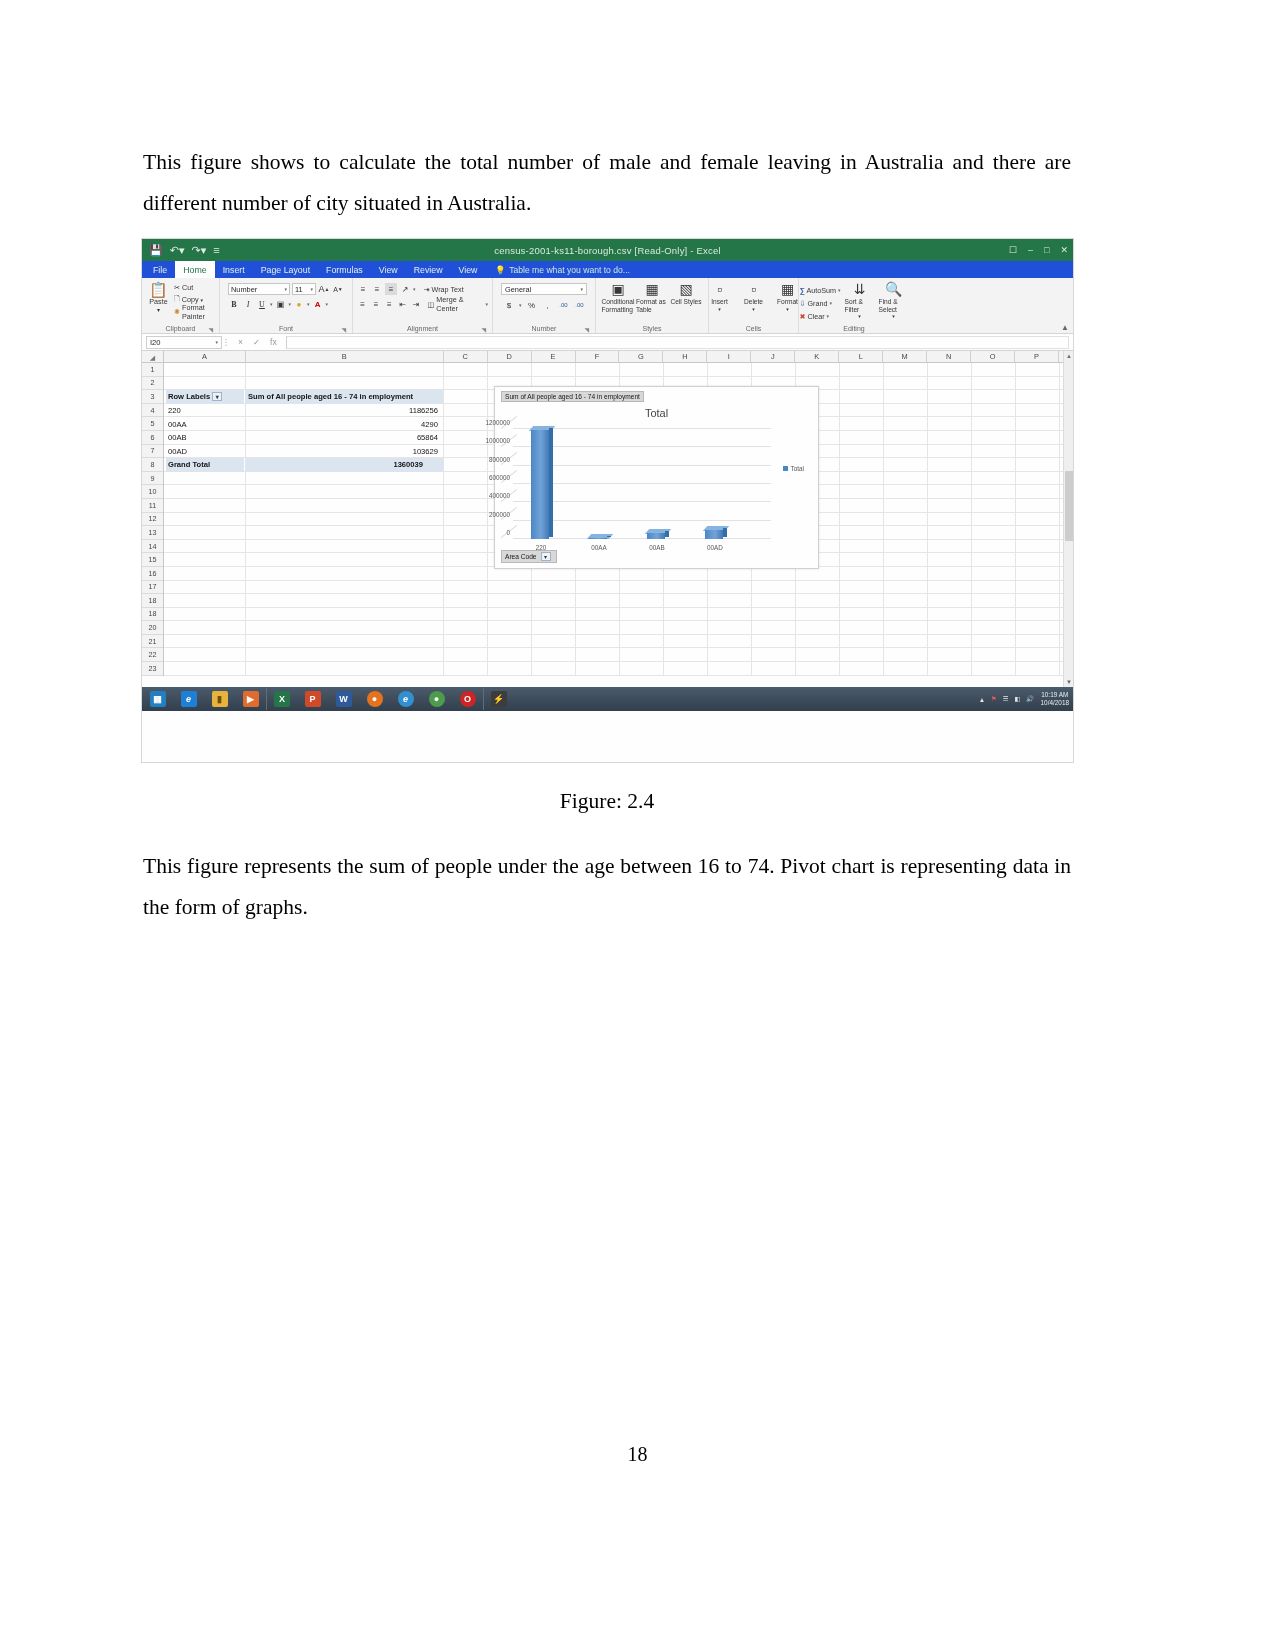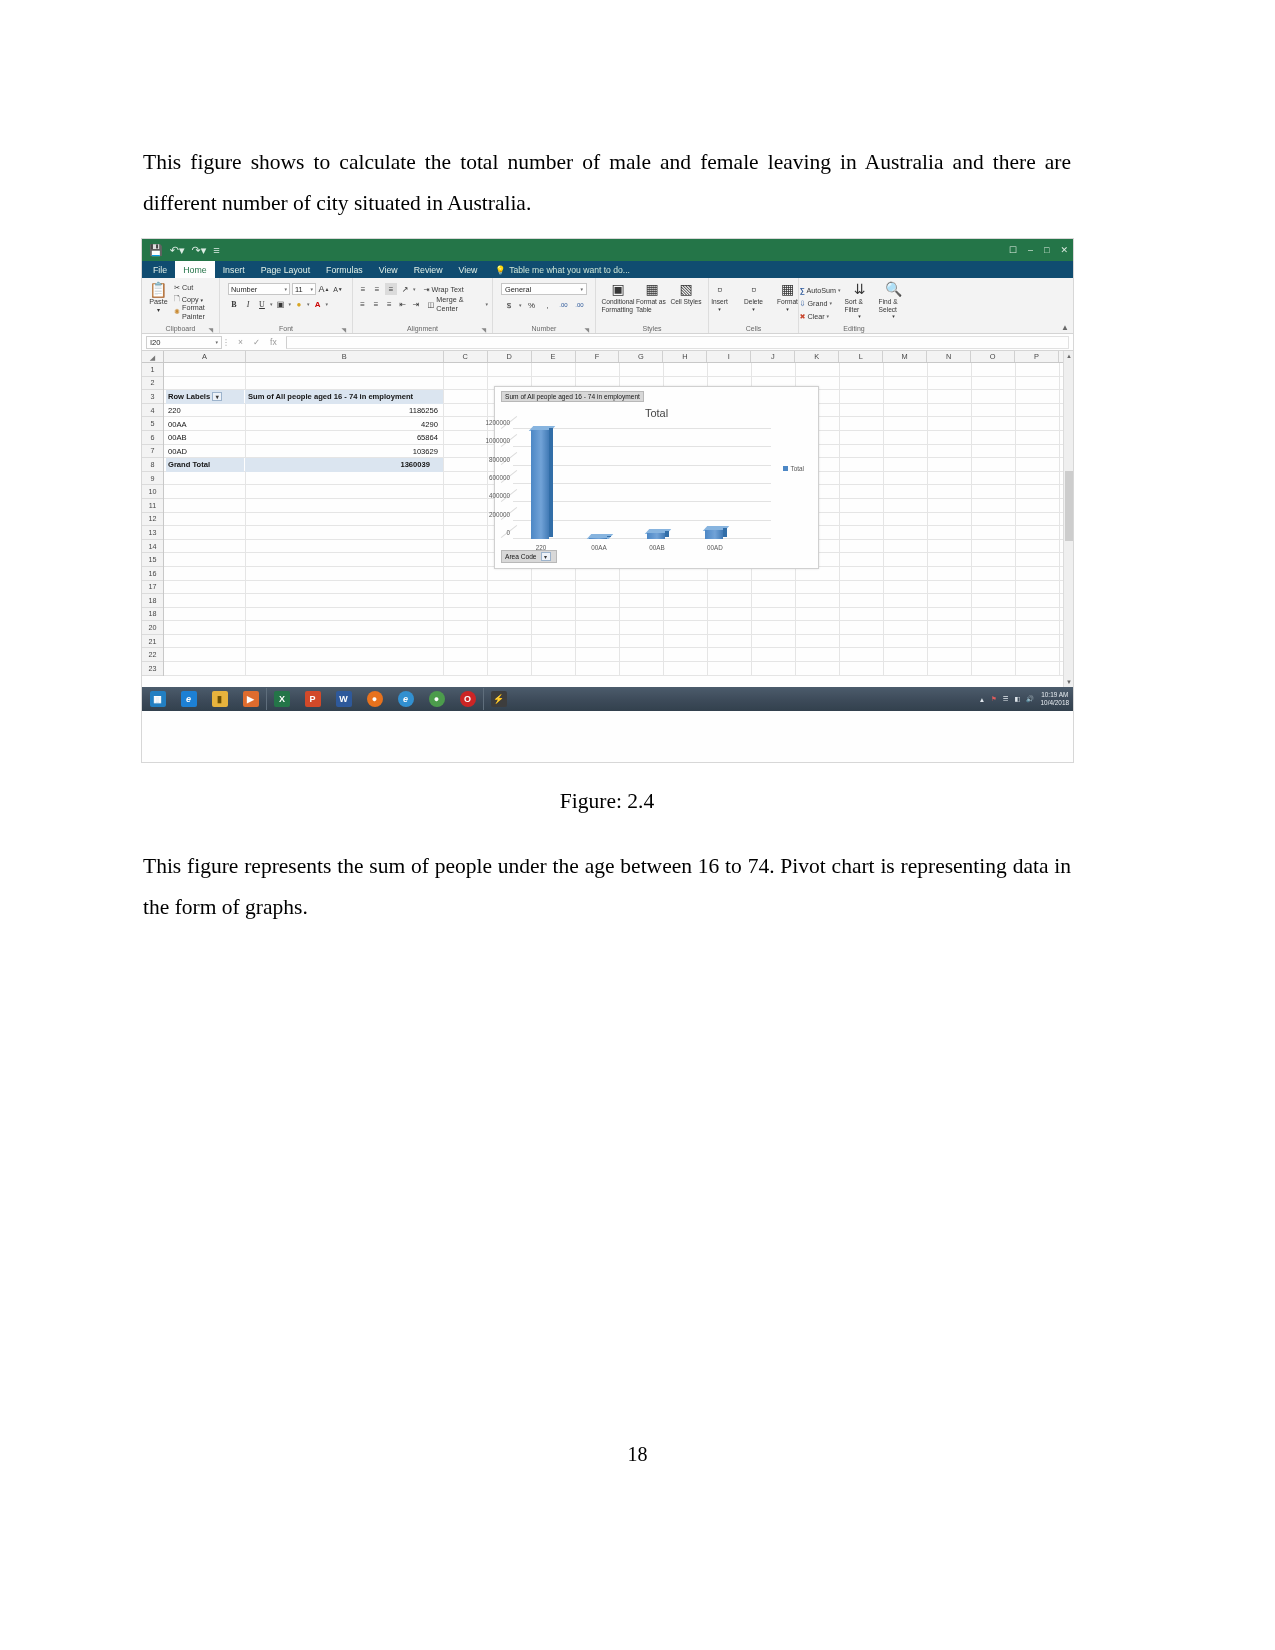--- a/index.html
+++ b/index.html
@@ -57,21 +57,21 @@
     position: absolute; left: 0; right: 0; text-align: center;
     font-size: 9.5px; color: #dcecdf; letter-spacing: .2px;
   }
   .win-ctrls {
     position: absolute; right: 5px; display: flex; gap: 11px;
     font-size: 9px; color: #dcecdf;
   }
 
   
   .tabbar {
-    height: 17px; background: #0c4a6e; display: flex; align-items: stretch;
+    height: 17px; background: #1d4ed8; display: flex; align-items: stretch;
     position: relative; padding-left: 3px;
   }
   .tab {
     font-size: 8.8px; color: #e3f1e8; padding: 0 8px;
     display: flex; align-items: center; white-space: nowrap;
   }
   .tab.active { background: #ffffff; color: #217346; font-weight: normal; }
   .tellme {
     font-size: 8.6px; color: #cfe6d7; display: flex; align-items: center;
     padding-left: 10px; gap: 3px;
@@ -288,20 +288,21 @@
 
 <div id="excel-shot">
 
   <div class="titlebar">
     <div class="qat">
       <span class="qat-icon">💾</span>
       <span class="qat-icon">↶▾</span>
       <span class="qat-icon">↷▾</span>
       <span class="qat-icon">≡</span>
     </div>
+    <div class="titlebar-title">census-2001-ks11-borough.csv  [Read-Only] - Excel</div>
     <div class="win-ctrls">
       <span>☐</span>
       <span>–</span>
       <span>□</span>
       <span>✕</span>
     </div>
   </div>
 
   <div class="tabbar">
     <div class="tab">File</div>
@@ -1011,21 +1012,21 @@
         <div class="pt-cell" style="left:2px;top:54.4px;padding-left:2px">00AA</div>
         <div class="pt-cell" style="left:81px;top:54.4px;width:196px;justify-content:flex-end;padding-right:3px">4290</div>
 
         <div class="pt-cell" style="left:2px;top:68px;padding-left:2px">00AB</div>
         <div class="pt-cell" style="left:81px;top:68px;width:196px;justify-content:flex-end;padding-right:3px">65864</div>
 
         <div class="pt-cell" style="left:2px;top:81.6px;padding-left:2px">00AD</div>
         <div class="pt-cell" style="left:81px;top:81.6px;width:196px;justify-content:flex-end;padding-right:3px">103629</div>
 
         <div class="pt-cell pt-total" style="left:2px;top:95.2px;width:78px;padding-left:2px">Grand Total</div>
-        <div class="pt-cell pt-total" style="left:81px;top:95.2px;width:198px;justify-content:flex-end;padding-right:13px">1360039</div>
+        <div class="pt-cell pt-total" style="left:81px;top:95.2px;width:198px;justify-content:flex-end;padding-right:20px">1360039</div>
 
         <div class="chartobj">
           <div class="chart-fieldbtn">Sum of All people aged 16 - 74 in employment</div>
           <div class="chart-title">Total</div>
 
           <div class="plot">
 
             <div class="gline" style="bottom:0px"></div>
             <div class="gline" style="bottom:18.3px"></div>
             <div class="gline" style="bottom:36.6px"></div>

